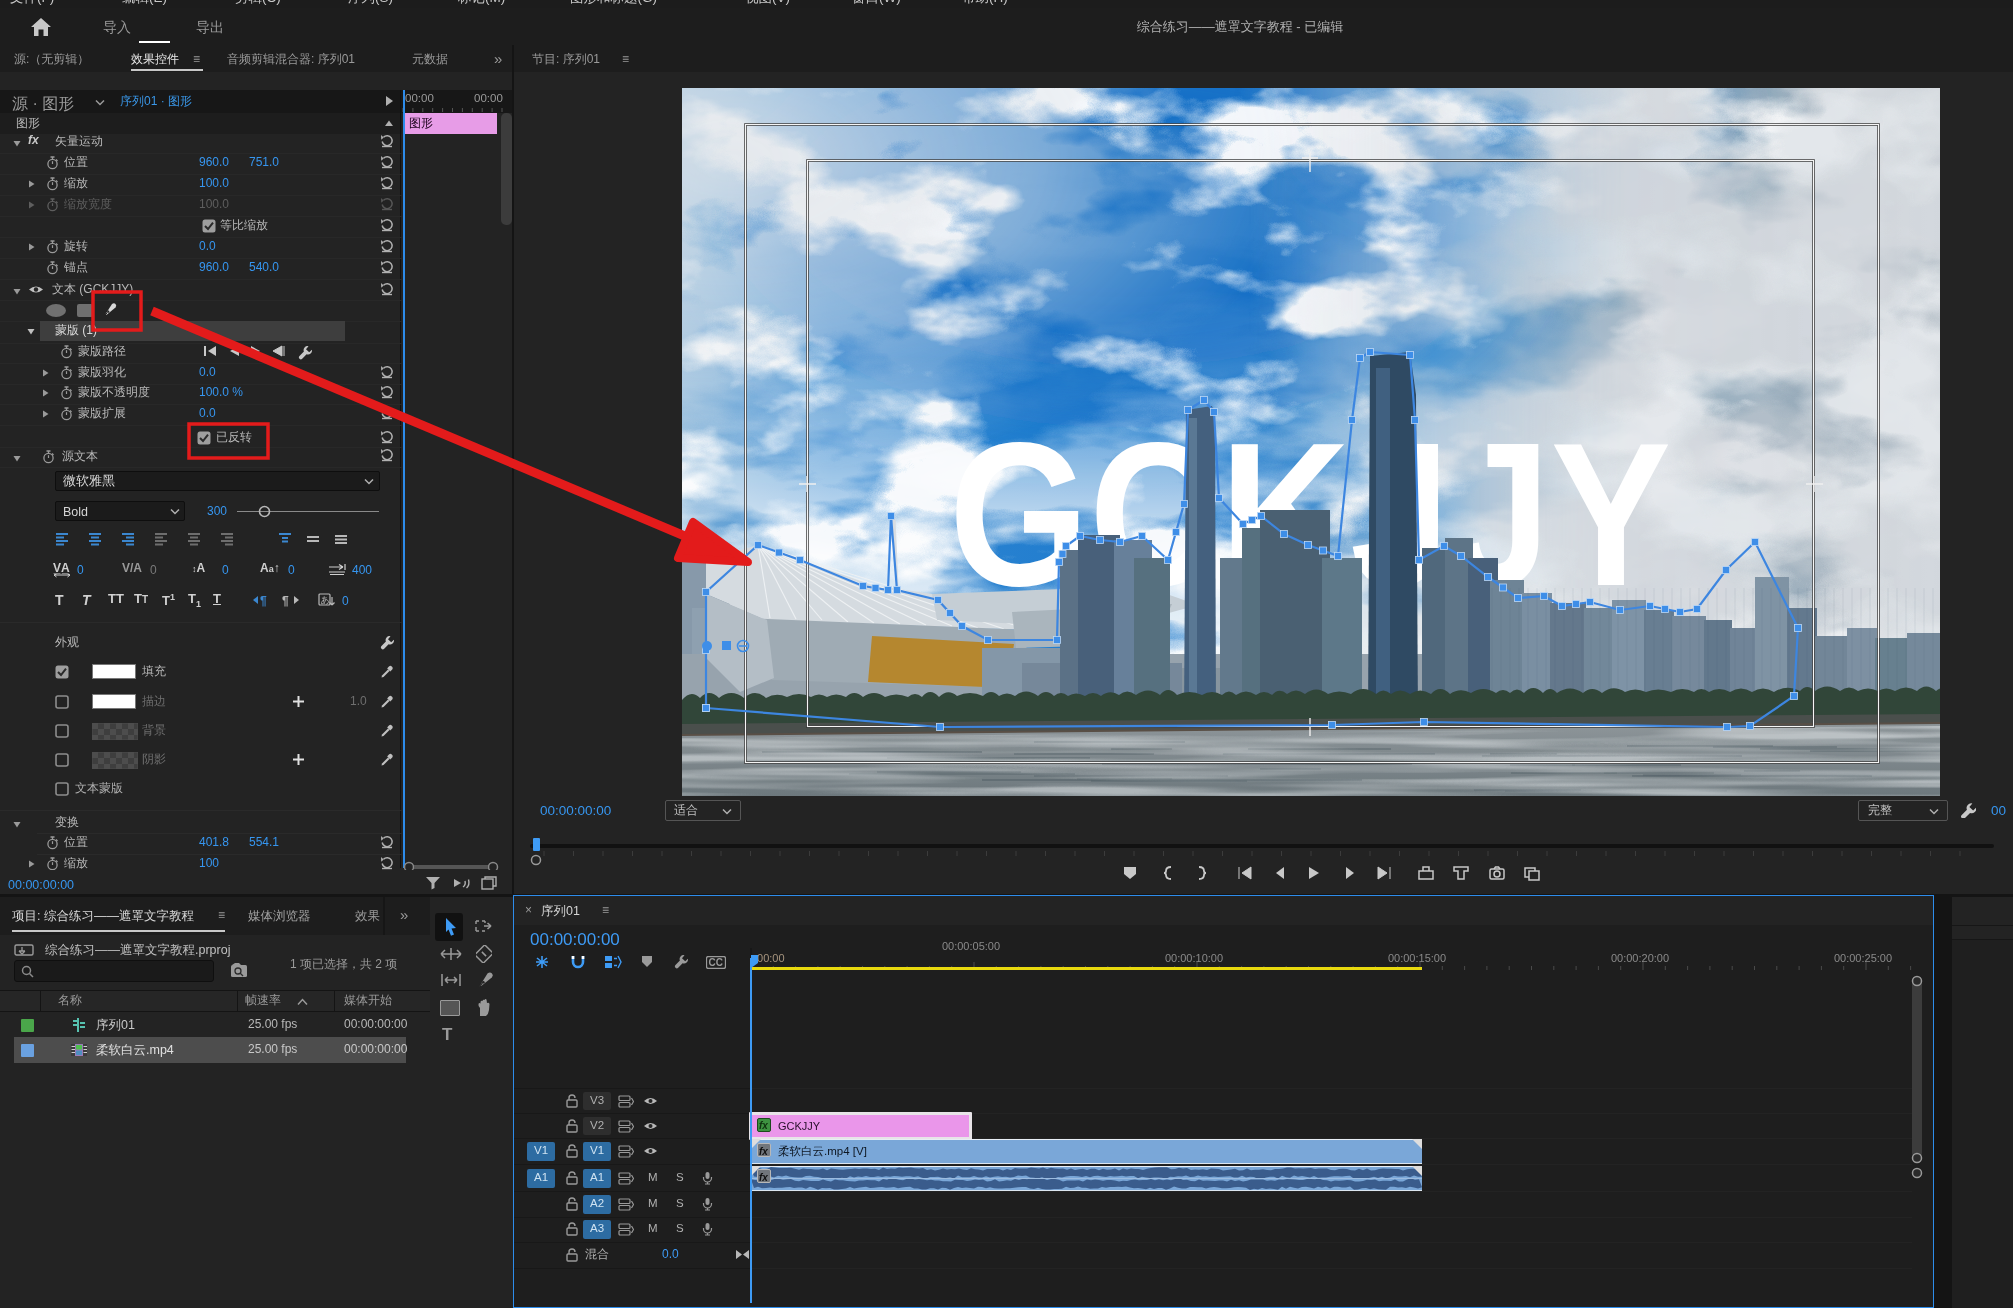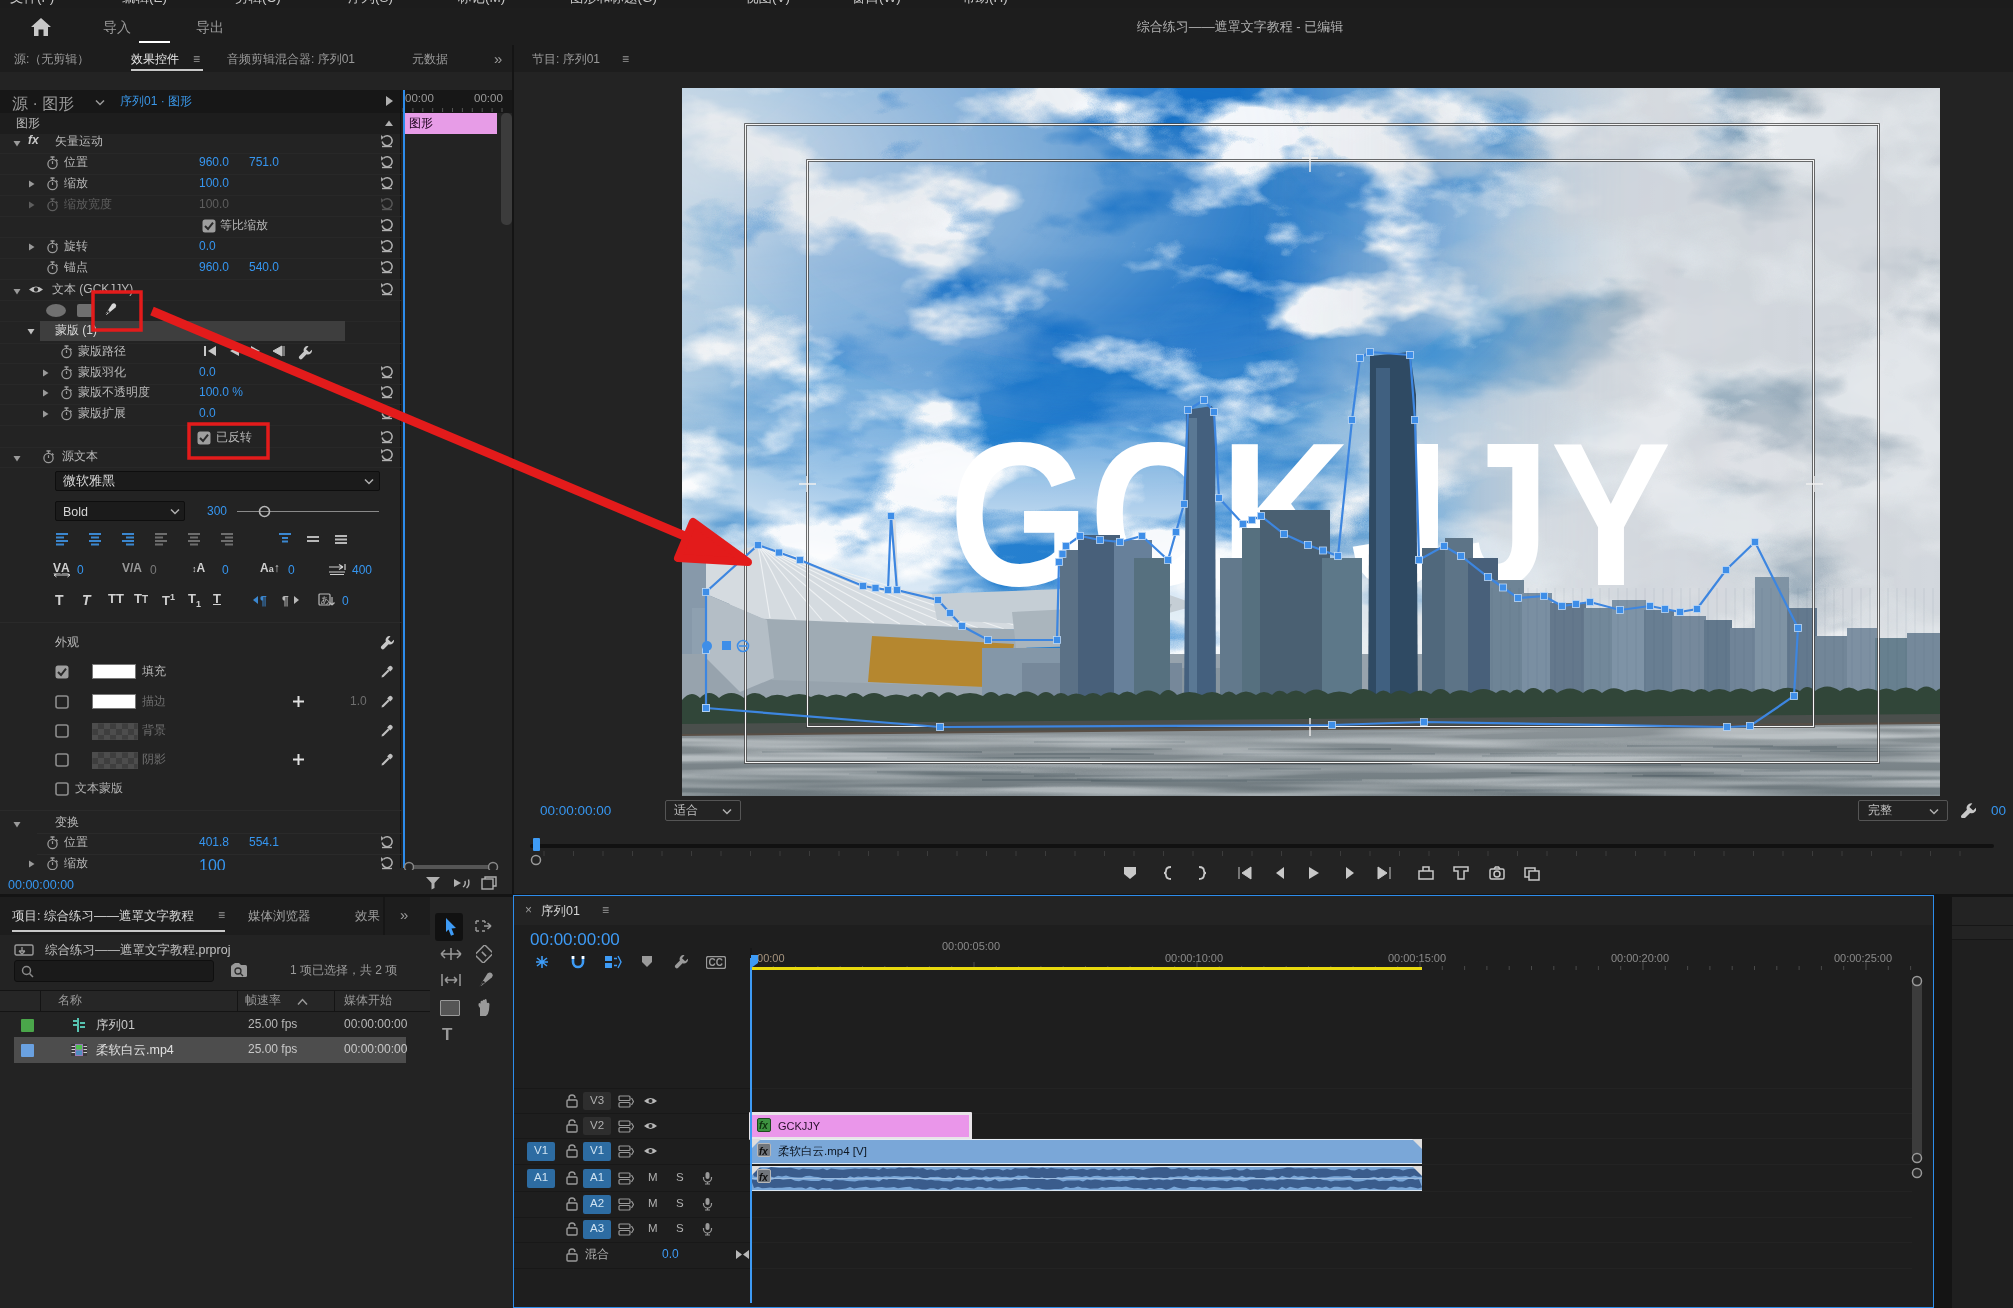--- a/index.html
+++ b/index.html
@@ -490,21 +490,21 @@
 <div class="abs" style="left:37px;top:809px;width:365px;height:1px;background:#2a2a2a;"></div>
 <svg class="abs" style="left:26px;top:814px;" width="10" height="10" viewBox="0 0 10 10">
       <path d="M3 1.5 L8.5 5 L3 8.5 Z" fill="#9a9a9a"></path>
     </svg>
 <svg class="abs" style="left:46px;top:812px;" width="13" height="14" viewBox="0 0 13 14">
       <circle cx="6.5" cy="8" r="4.6" fill="none" stroke="#9a9a9a" stroke-width="1.3"></circle>
       <path d="M4.5 1 h4 M6.5 1 v2.5 M10 3.5 l1.5 1.5" stroke="#9a9a9a" stroke-width="1.3" fill="none"></path>
       <path d="M6.5 8 L6.5 5.2" stroke="#9a9a9a" stroke-width="1.2"></path>
     </svg>
 <div class="txt" style="left:64px;top:812px;color:#b8b8b8;font-size:12px;font-weight:normal;">缩放</div>
-<div class="txt" style="left:199px;top:812px;color:#3696f0;font-size:16px;font-weight:normal;">100</div>
+<div class="txt" style="left:199px;top:812px;color:#3696f0;font-size:12px;font-weight:normal;">100</div>
 <svg class="abs" style="left:380px;top:811px;" width="14" height="15" viewBox="0 0 14 15">
       <path d="M3.5 3.2 A5 5 0 1 1 2.2 7.5" fill="none" stroke="#b0b0b0" stroke-width="1.5"></path>
       <path d="M1 1 L3.7 3.4 L1.2 5.8 Z" fill="#b0b0b0"></path>
       <path d="M2 12.5 H12" stroke="#b0b0b0" stroke-width="1.4"></path>
     </svg>
 <svg class="abs" style="left:403px;top:815px;" width="100" height="14" viewBox="0 0 100 14">
       <circle cx="6" cy="7" r="4.5" fill="none" stroke="#8a8a8a" stroke-width="1.5"></circle>
       <circle cx="90" cy="7" r="4.5" fill="none" stroke="#8a8a8a" stroke-width="1.5"></circle>
       <path d="M11 7 H85" stroke="#555" stroke-width="4"></path>
     </svg>
@@ -973,21 +973,21 @@
 <svg class="abs" style="left:21px;top:68px;" width="13" height="13" viewBox="0 0 13 13">
       <circle cx="5.5" cy="5.5" r="4" fill="none" stroke="#8a8a8a" stroke-width="1.5"></circle>
       <path d="M8.5 8.5 L12 12" stroke="#8a8a8a" stroke-width="1.5"></path>
     </svg>
 <svg class="abs" style="left:230px;top:65px;" width="18" height="16" viewBox="0 0 18 16">
       <rect x="1" y="3" width="16" height="12" rx="1.5" fill="#9a9a9a"></rect>
       <path d="M2 3 L5 1 H9 L11 3" fill="#9a9a9a"></path>
       <circle cx="8" cy="9" r="3" fill="none" stroke="#2a2a2a" stroke-width="1.3"></circle>
       <path d="M10 11 L13 14" stroke="#2a2a2a" stroke-width="1.3"></path>
     </svg>
-<div class="txt" style="left:290px;top:67px;color:#9a9a9a;font-size:12px;font-weight:normal;">1 项已选择，共 2 项</div>
+<div class="txt" style="left:290px;top:61px;color:#9a9a9a;font-size:12px;font-weight:normal;">1 项已选择，共 2 项</div>
 <div class="abs" style="left:0px;top:93px;width:430px;height:22px;background:#262626;border-top:1px solid #141414;border-bottom:1px solid #141414"></div>
 <div class="txt" style="left:58px;top:97px;color:#9a9a9a;font-size:12px;font-weight:normal;">名称</div>
 <div class="txt" style="left:245px;top:97px;color:#9a9a9a;font-size:12px;font-weight:normal;">帧速率</div>
 <svg class="abs" style="left:297px;top:101px;" width="11" height="8" viewBox="0 0 11 8">
       <path d="M1 6.5 L5.5 1.5 L10 6.5" fill="none" stroke="#9a9a9a" stroke-width="1.5"></path>
     </svg>
 <div class="txt" style="left:344px;top:97px;color:#9a9a9a;font-size:12px;font-weight:normal;">媒体开始</div>
 <div class="abs" style="left:237px;top:93px;width:1px;height:22px;background:#141414;"></div>
 <div class="abs" style="left:334px;top:93px;width:1px;height:22px;background:#141414;"></div>
 <div class="abs" style="left:40px;top:93px;width:1px;height:22px;background:#141414;"></div>

